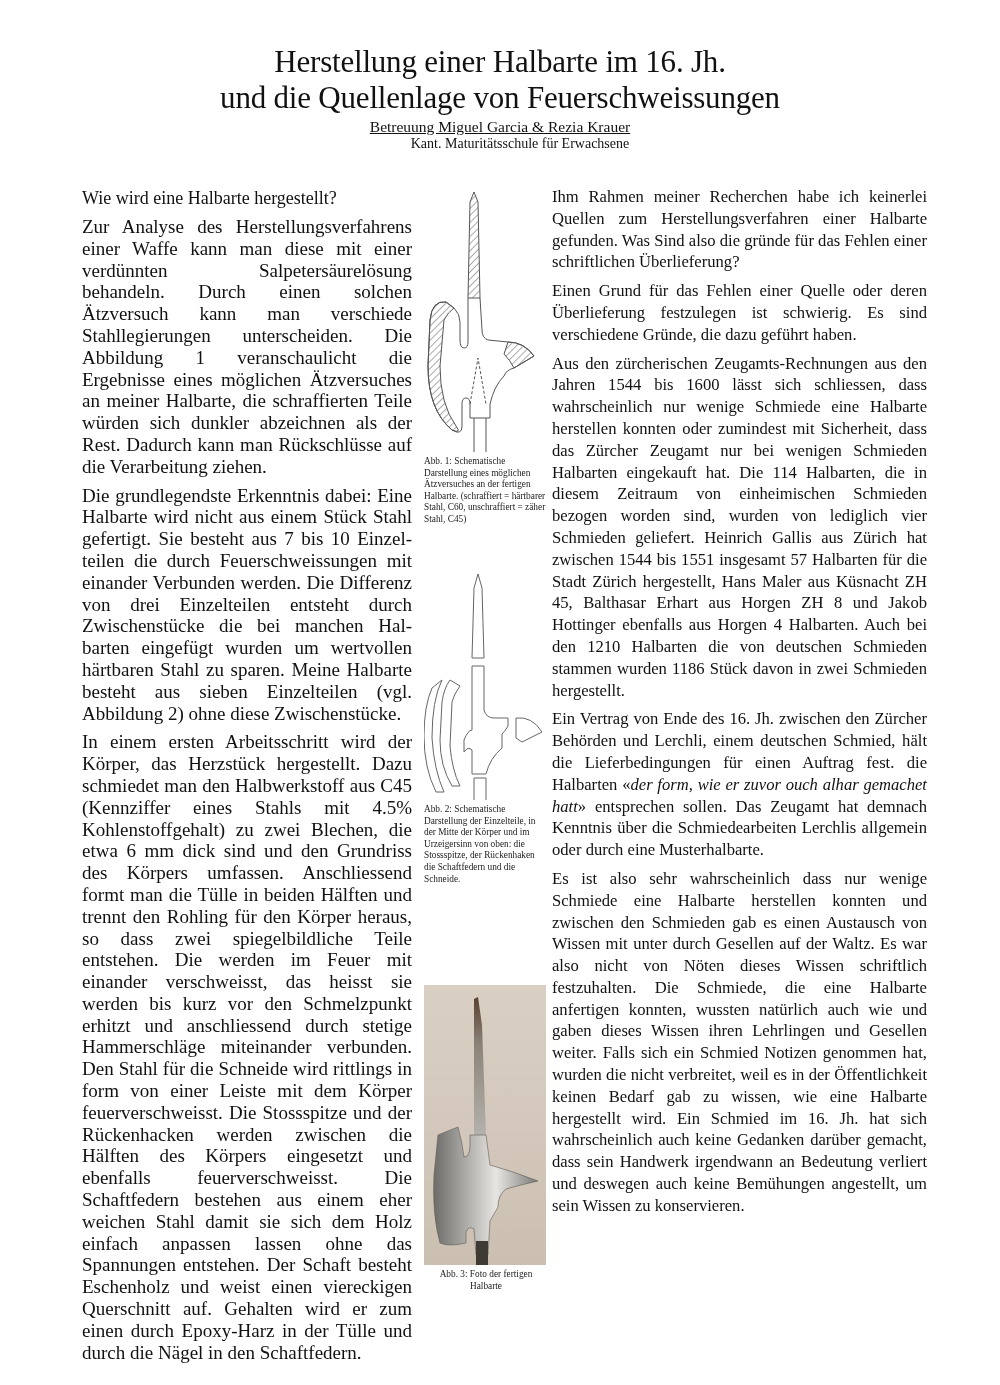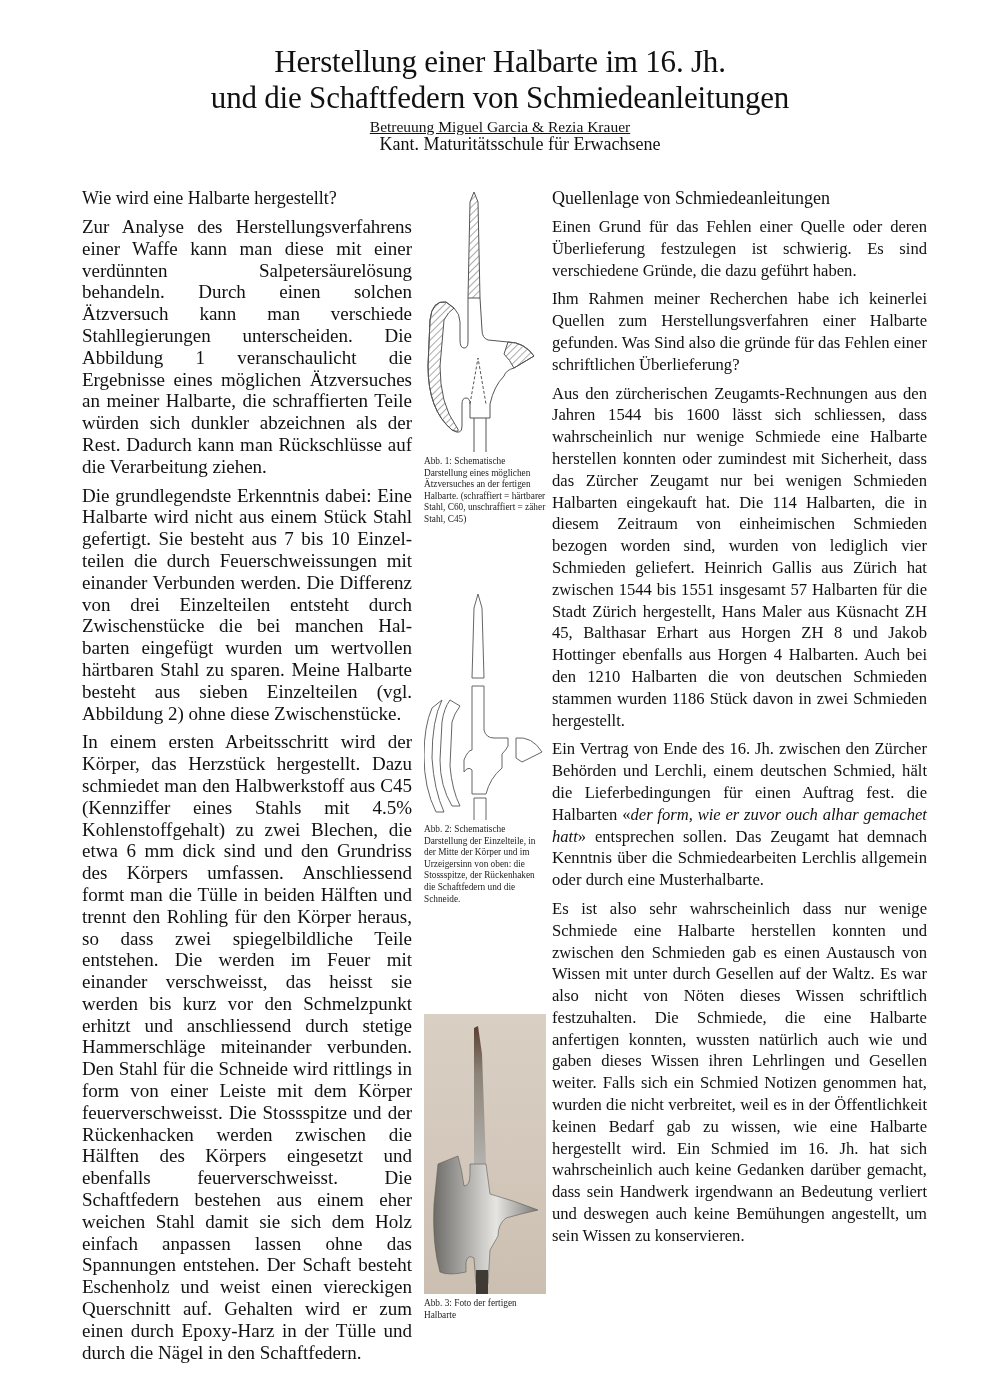--- a/index.html
+++ b/index.html
@@ -1,42 +1,42 @@
 <!DOCTYPE html>
 <html><head>
 <meta charset="utf-8">
 <style>
   html, body { margin:0; padding:0; background:#ffffff; }
   body { width:1000px; height:1385px; position:relative; overflow:hidden;
          font-family:"Liberation Serif", "DejaVu Serif", serif; color:#111; }
   .header { position:absolute; left:0; top:44px; width:1000px; text-align:center; }
   .title { font-size:31px; line-height:36px; letter-spacing:-0.2px; }
   .subtitle { font-size:15.5px; line-height:18px; margin-top:2px;text-decoration:underline; }
-  .institution { font-size:18px; line-height:16px;margin-left:40px; }
+  .institution { font-size:14px; line-height:16px;margin-left:40px; }
   .col { position:absolute; top:186px; }
   .col-left { left:82px; width:330px; }
   .col-right { left:552px; width:375px; }
   .heading { font-size:18px; line-height:24px; text-underline-offset:3px; margin-bottom:6px; white-space:nowrap; }
   .para { font-size:19px; line-height:21.8px; text-align:justify; hyphens:manual; margin:0 0 7px 0; }
   .col-right .para { font-size:16.6px; }
   .figure { position:absolute; left:424px; width:124px;font-family:Liberation Serif, serif; }
   .caption { font-size:9.3px; line-height:11.6px; color:#222; margin-top:4px; }
   .fig1 { top:190px; }
-  .fig2 { top:590px; }
-  .fig3 { top:1014px; }
+  .fig2 { top:570px; }
+  .fig3 { top:985px;text-align:center; }
   .photo { width:122px; height:280px; position:relative; overflow:hidden;
            background:linear-gradient(180deg,#d9cfc3 0%,#d3c8bb 50%,#cbbfb1 100%); }
   svg { display:block; }
 </style>
 </head>
 <body>
 
 <div class="header">
   <div class="title">Herstellung einer Halbarte im 16. Jh.</div>
-  <div class="title">und die Schaftfedern von Schmiedeanleitungen</div>
+  <div class="title">und die Quellenlage von Feuerschweissungen</div>
   <div class="subtitle">Betreuung Miguel Garcia &amp; Rezia Krauer</div>
   <div class="institution">Kant. Maturitätsschule für Erwachsene</div>
 </div>
 
 <div class="col col-left">
   <div class="heading">Wie wird eine Halbarte hergestellt?</div>
   <p class="para">Zur Analyse des Herstellungsverfahrens einer Waffe kann man diese mit einer verdünnten Salpetersäurelösung behandeln. Durch einen solchen Ätzversuch kann man verschiede Stahllegierungen unter­scheiden. Die Abbildung 1 veranschaulicht die Ergebnisse eines möglichen Ätz­versuches an meiner Halbarte, die schraffierten Teile würden sich dunkler abzeichnen als der Rest. Dadurch kann man Rückschlüsse auf die Verarbeitung ziehen.</p>
   <p class="para">Die grundlegendste Erkenntnis dabei: Eine Halbarte wird nicht aus einem Stück Stahl gefertigt. Sie besteht aus 7 bis 10 Einzel­teilen die durch Feuerschweissungen mit einander Verbunden werden. Die Differenz von drei Einzelteilen entsteht durch Zwischenstücke die bei manchen Hal­barten eingefügt wurden um wertvollen härtbaren Stahl zu sparen. Meine Halbarte besteht aus sieben Einzelteilen (vgl. Abbildung 2) ohne diese Zwischenstücke.</p>
   <p class="para">In einem ersten Arbeitsschritt wird der Körper, das Herzstück hergestellt. Dazu schmiedet man den Halbwerkstoff aus C45 (Kennziffer eines Stahls mit 4.5% Kohlenstoffgehalt) zu zwei Blechen, die etwa 6 mm dick sind und den Grundriss des Körpers umfassen. Anschliessend formt man die Tülle in beiden Hälften und trennt den Rohling für den Körper heraus, so dass zwei spiegelbildliche Teile entstehen. Die werden im Feuer mit einander verschweisst, das heisst sie werden bis kurz vor den Schmelzpunkt erhitzt und anschliessend durch stetige Hammerschläge miteinander verbunden. Den Stahl für die Schneide wird rittlings in form von einer Leiste mit dem Körper feuerverschweisst. Die Stossspitze und der Rückenhacken werden zwischen die Hälften des Körpers eingesetzt und ebenfalls feuerverschweisst. Die Schaftfedern bestehen aus einem eher weichen Stahl damit sie sich dem Holz einfach anpassen lassen ohne das Spannungen entstehen. Der Schaft besteht Eschenholz und weist einen viereckigen Querschnitt auf. Gehalten wird er zum einen durch Epoxy-Harz in der Tülle und durch die Nägel in den Schaftfedern.</p>
 </div>
@@ -105,19 +105,18 @@
       </defs>
       <path d="M50 14 L54 12 L58 40 L62 150 L56 150 L50 150 Z" fill="url(#tip)"></path>
       <path d="M46 150 L62 150 L66 180 Q88 186 114 196 Q96 200 82 204 Q74 210 74 222 L66 236 L64 270 L52 270 L50 244 Q44 240 42 248 L42 258 Q24 262 16 258 Q8 230 10 190 L14 150 L34 142 Q38 156 40 172 Q46 172 46 160 Z" fill="url(#steel)" stroke="#5d5a55" stroke-width="0.6"></path>
       <rect x="52" y="256" width="12" height="24" fill="#3f3a33"></rect>
     </svg>
   </div>
   <div class="caption">Abb. 3: Foto der fertigen Halbarte</div>
 </div>
 
 <div class="col col-right">
-  <div class="heading">Quellenlage von Schmiedeanleitungen</div>
+  <p class="para">Ihm Rahmen meiner Recherchen habe ich keinerlei Quellen zum Herstellungsverfahren einer Halbarte gefunden. Was Sind also die gründe für das Fehlen einer schriftlichen Überlieferung?</p>
   <p class="para">Einen Grund für das Fehlen einer Quelle oder deren Überlieferung festzulegen ist schwierig. Es sind verschiedene Gründe, die dazu geführt haben.</p>
-  <p class="para">Ihm Rahmen meiner Recherchen habe ich keinerlei Quellen zum Herstellungsverfahren einer Halbarte gefunden. Was Sind also die gründe für das Fehlen einer schriftlichen Überlieferung?</p>
   <p class="para">Aus den zürcherischen Zeugamts-Rechnungen aus den Jahren 1544 bis 1600 lässt sich schliessen, dass wahrscheinlich nur wenige Schmiede eine Halbarte herstellen konnten oder zumindest mit Sicherheit, dass das Zürcher Zeugamt nur bei wenigen Schmieden Halbarten eingekauft hat. Die 114 Halbarten, die in diesem Zeitraum von einheimischen Schmieden bezogen worden sind, wurden von lediglich vier Schmieden geliefert. Heinrich Gallis aus Zürich hat zwischen 1544 bis 1551 insgesamt 57 Halbarten für die Stadt Zürich hergestellt, Hans Maler aus Küsnacht ZH 45, Balthasar Erhart aus Horgen ZH 8 und Jakob Hottinger ebenfalls aus Horgen 4 Halbarten. Auch bei den 1210 Halbarten die von deutschen Schmieden stammen wurden 1186 Stück davon in zwei Schmieden hergestellt.</p>
   <p class="para"><span>Ein Vertrag von Ende des 16. Jh. zwischen den Zürcher Behörden und Lerchli, einem deutschen Schmied, hält die Lieferbedingungen für einen Auftrag fest. die Halbarten «</span><em>der form, wie er zuvor ouch alhar gemachet hatt</em><span>» entsprechen sollen. Das Zeugamt hat demnach Kenntnis über die Schmiedearbeiten Lerchlis allgemein oder durch eine Musterhalbarte.</span></p>
   <p class="para">Es ist also sehr wahrscheinlich dass nur wenige Schmiede eine Halbarte herstellen konnten und zwischen den Schmieden gab es einen Austausch von Wissen mit unter durch Gesellen auf der Waltz. Es war also nicht von Nöten dieses Wissen schriftlich festzuhalten. Die Schmiede, die eine Halbarte anfertigen konnten, wussten natürlich auch wie und gaben dieses Wissen ihren Lehrlingen und Gesellen weiter. Falls sich ein Schmied Notizen genommen hat, wurden die nicht verbreitet, weil es in der Öffentlichkeit keinen Bedarf gab zu wissen, wie eine Halbarte hergestellt wird. Ein Schmied im 16. Jh. hat sich wahrscheinlich auch keine Gedanken darüber gemacht, dass sein Handwerk irgendwann an Bedeutung verliert und deswegen auch keine Bemühungen angestellt, um sein Wissen zu konservieren.</p>
 </div>
 
 </body></html>

